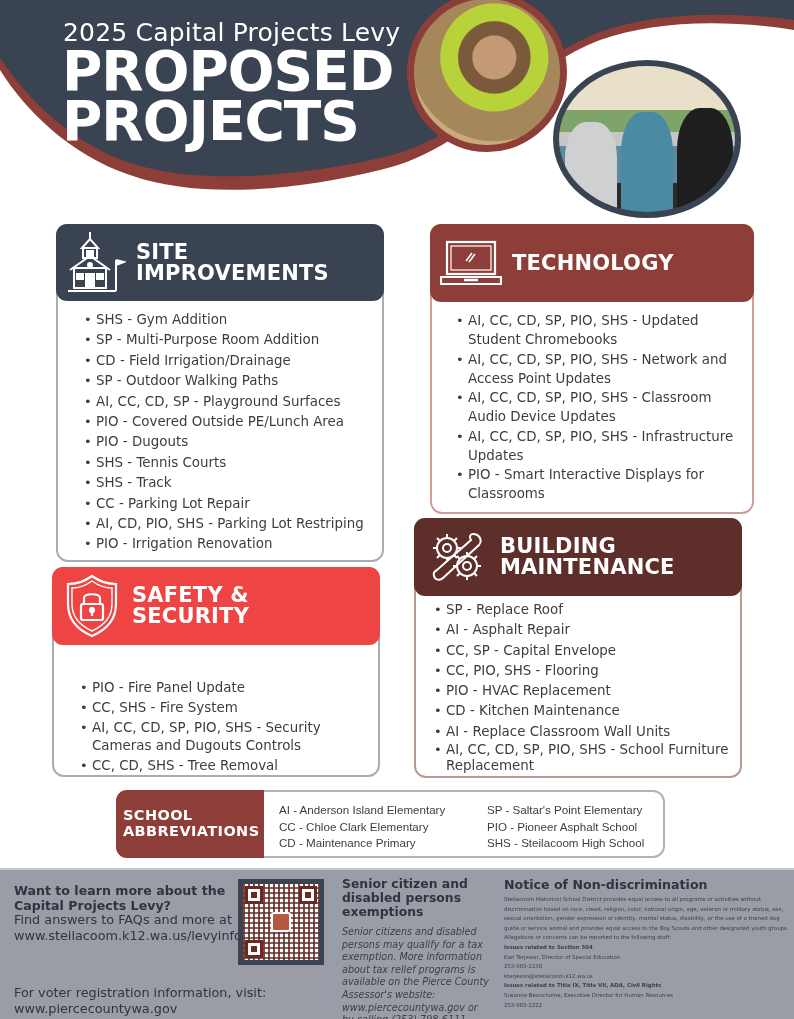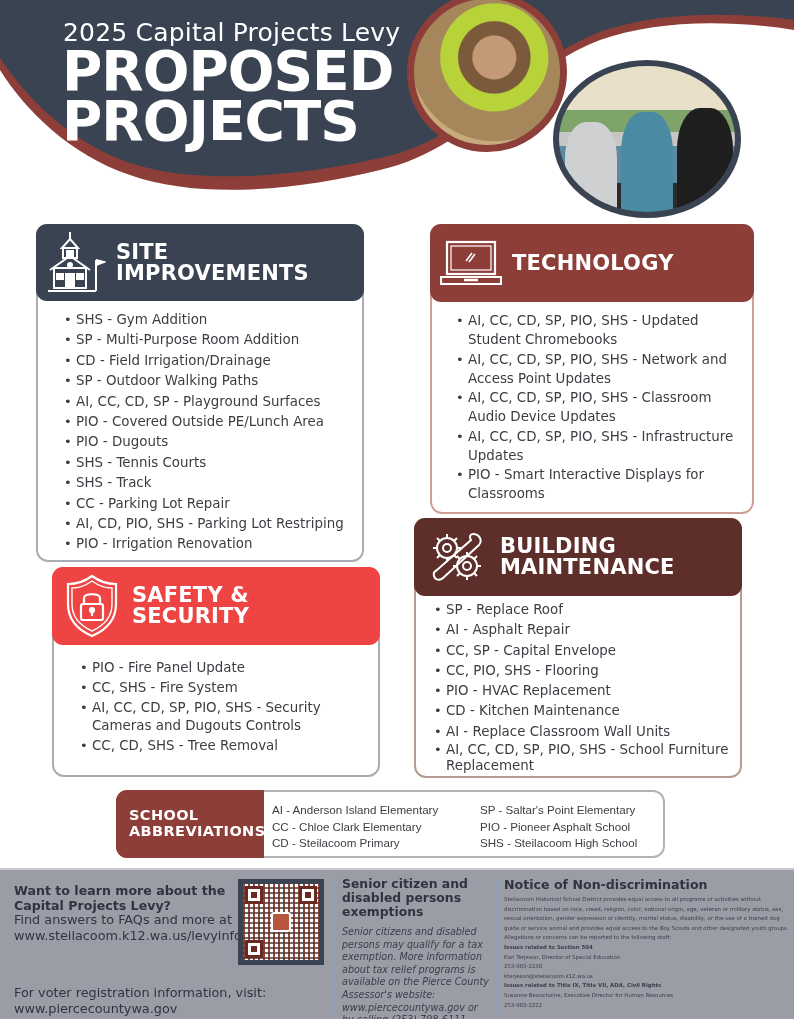--- a/index.html
+++ b/index.html
@@ -18,44 +18,44 @@
 
   
   .card { position: absolute; background: #ffffff; border-radius: 12px; border: 2px solid #a9adb3; }
   .card-head { position: relative; border-radius: 11px; display: flex; align-items: center; color: #ffffff; }
   .card-head .icon { flex: 0 0 auto; display: flex; align-items: center; justify-content: center; }
   .card-head .title { font-family: "DejaVu Sans", sans-serif; font-weight: bold; font-size: 21px; line-height: 21px; letter-spacing: 0.2px; }
   .card ul { list-style: none; }
   .card li { position: relative; font-family: "DejaVu Sans", sans-serif; font-size: 13.4px; line-height: 19px; color: #3a3d42; padding-left: 12px; }
   .card li::before { content: "•"; position: absolute; left: 0; top: 0; font-size: 13px; }
 
-  .site { left: 36px; top: 224px; width: 328px; height: 338px; }
+  .site { left: 56px; top: 224px; width: 328px; height: 338px; }
   .site .card-head { background: #3a4352; height: 77px; margin: -2px -2px 0 -2px; }
   .site ul { padding: 9px 0 0 26px; }
   .site li { margin-bottom: 1.4px; }
 
   .safety { left: 52px; top: 567px; width: 328px; height: 210px; }
   .safety .card-head { background: #ef4444; height: 78px; margin: -2px -2px 0 -2px; }
-  .safety ul { padding: 13px 0 0 26px; }
+  .safety ul { padding: 13px 0 0 26px; margin-top: 20px; }
   .safety li { margin-bottom: 1.4px; }
 
   .tech { left: 430px; top: 224px; width: 324px; height: 290px; border-color: #cf9f95; }
   .tech .card-head { background: #8e3e38; height: 78px; margin: -2px -2px 0 -2px; }
   .tech ul { padding: 9px 0 0 24px; }
   .tech li { margin-bottom: 0.5px; }
 
   .maint { left: 414px; top: 518px; width: 328px; height: 260px; border-color: #b79b93; }
   .maint .card-head { background: #5e2e2a; height: 78px; margin: -2px -2px 0 -2px; }
   .maint ul { padding: 4px 0 0 18px; }
   .maint li { margin-bottom: 1.3px; }
   .maint li.wrap { line-height: 16px; }
 
   
   .abbr { position: absolute; left: 116px; top: 790px; width: 549px; height: 68px; border: 2px solid #b0b3b8; border-radius: 12px; display: flex; background: #fff; }
-  .abbr-label { width: 148px; margin: -2px 0 -2px -2px; background: #8e3e38; border-radius: 11px 0 0 11px; color: #fff; font-family: "DejaVu Sans", sans-serif; font-weight: bold; font-size: 14.5px; line-height: 16px; padding: 17px 0 0 13px; letter-spacing: 0.4px; }
+  .abbr-label { width: 148px; margin: -2px 7px -2px -2px; background: #8e3e38; border-radius: 11px 0 0 11px; color: #fff; font-family: "DejaVu Sans", sans-serif; font-weight: bold; font-size: 14.5px; line-height: 16px; padding: 17px 0 0 7px; letter-spacing: 0.4px; }
   .abbr-cols { display: flex; padding: 10px 0 0 8px; }
   .abbr-col { font-family: Liberation Sans, sans-serif; font-size: 11.6px; line-height: 16.6px; color: #3a3d42; white-space: nowrap; }
   .abbr-col.c1 { width: 208px; }
 
   
   .footer { position: absolute; left: 0; top: 868px; width: 794px; height: 151px; background: #9a9ca6; border-top: 2px solid #c7c9ce; }
   .f-learn-h { position: absolute; left: 14px; top: 13px; font-family: "DejaVu Sans", sans-serif; font-weight: bold; font-size: 12.6px; line-height: 15px; color: #2f3440; width: 215px; }
   .f-learn-b { position: absolute; left: 14px; top: 42px; font-family: "DejaVu Sans", sans-serif; font-size: 12.8px; line-height: 16px; color: #2f3440; width: 230px; }
   .f-voter { position: absolute; left: 14px; top: 115px; font-family: "DejaVu Sans", sans-serif; font-size: 12.8px; line-height: 16px; color: #2f3440; width: 260px; }
   .qr { position: absolute; left: 238px; top: 9px; width: 86px; height: 86px; background: #3a4352; padding: 5px; }
@@ -219,21 +219,21 @@
 
 <div class="abbr">
   <div class="abbr-label">
     <div>SCHOOL</div>
     <div>ABBREVIATIONS</div>
   </div>
   <div class="abbr-cols">
     <div class="abbr-col c1">
       <div>AI - Anderson Island Elementary</div>
       <div>CC - Chloe Clark Elementary</div>
-      <div>CD - Steilacoom Primary</div>
+      <div>CD - Maintenance Primary</div>
     </div>
     <div class="abbr-col c2">
       <div>SP - Saltar's Point Elementary</div>
       <div>PIO - Pioneer Asphalt School</div>
       <div>SHS - Steilacoom High School</div>
     </div>
   </div>
 </div>
 
 <div class="footer">

